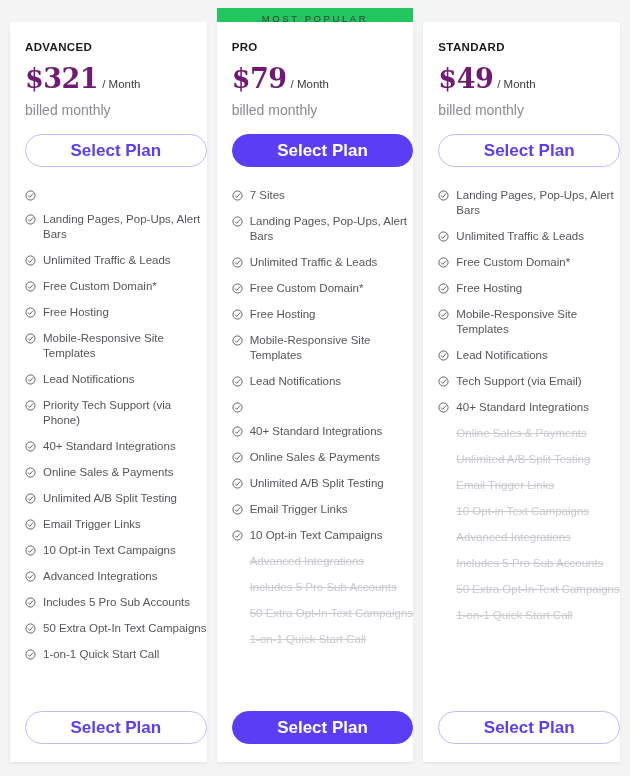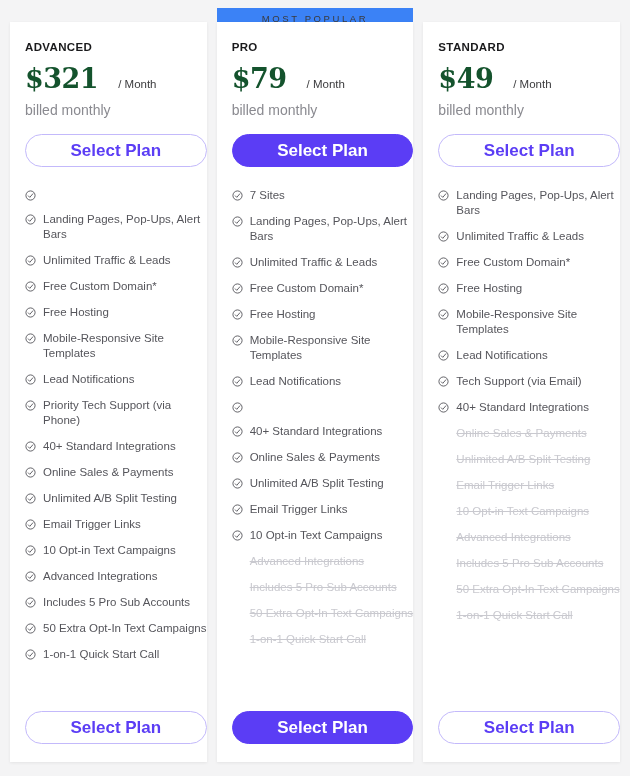--- a/index.html
+++ b/index.html
@@ -19,21 +19,21 @@
     background: #f4f4f5;
   }
 
   
   .popular-banner {
     position: absolute;
     left: 217px;
     top: 8px;
     width: 196px;
     height: 20px;
-    background: #3b82f6;
+    background: #22c55e;
     display: flex;
     align-items: center;
     justify-content: center;
     font-size: 9.5px;
     font-weight: 500;
     letter-spacing: 2.6px;
     color: #3a3a3c;
   }
 
   
@@ -71,29 +71,29 @@
   .price-row {
     display: flex;
     align-items: baseline;
     margin-bottom: 10px;
   }
 
   .price-amount {
     font-family: "DejaVu Serif", "Liberation Serif", serif;
     font-size: 27px;
     font-weight: 700;
-    color: #14532d;
+    color: #701a75;
     letter-spacing: -0.5px;
     line-height: 1;
   }
 
   .price-period {
     font-size: 11.5px;
     color: #3c3c3e;
-    margin-left: 20px;
+    margin-left: 4px;
     font-weight: 400;
   }
 
   .billed {
     font-size: 14px;
     color: #8a8a90;
     margin-bottom: 16px;
   }
 
   

